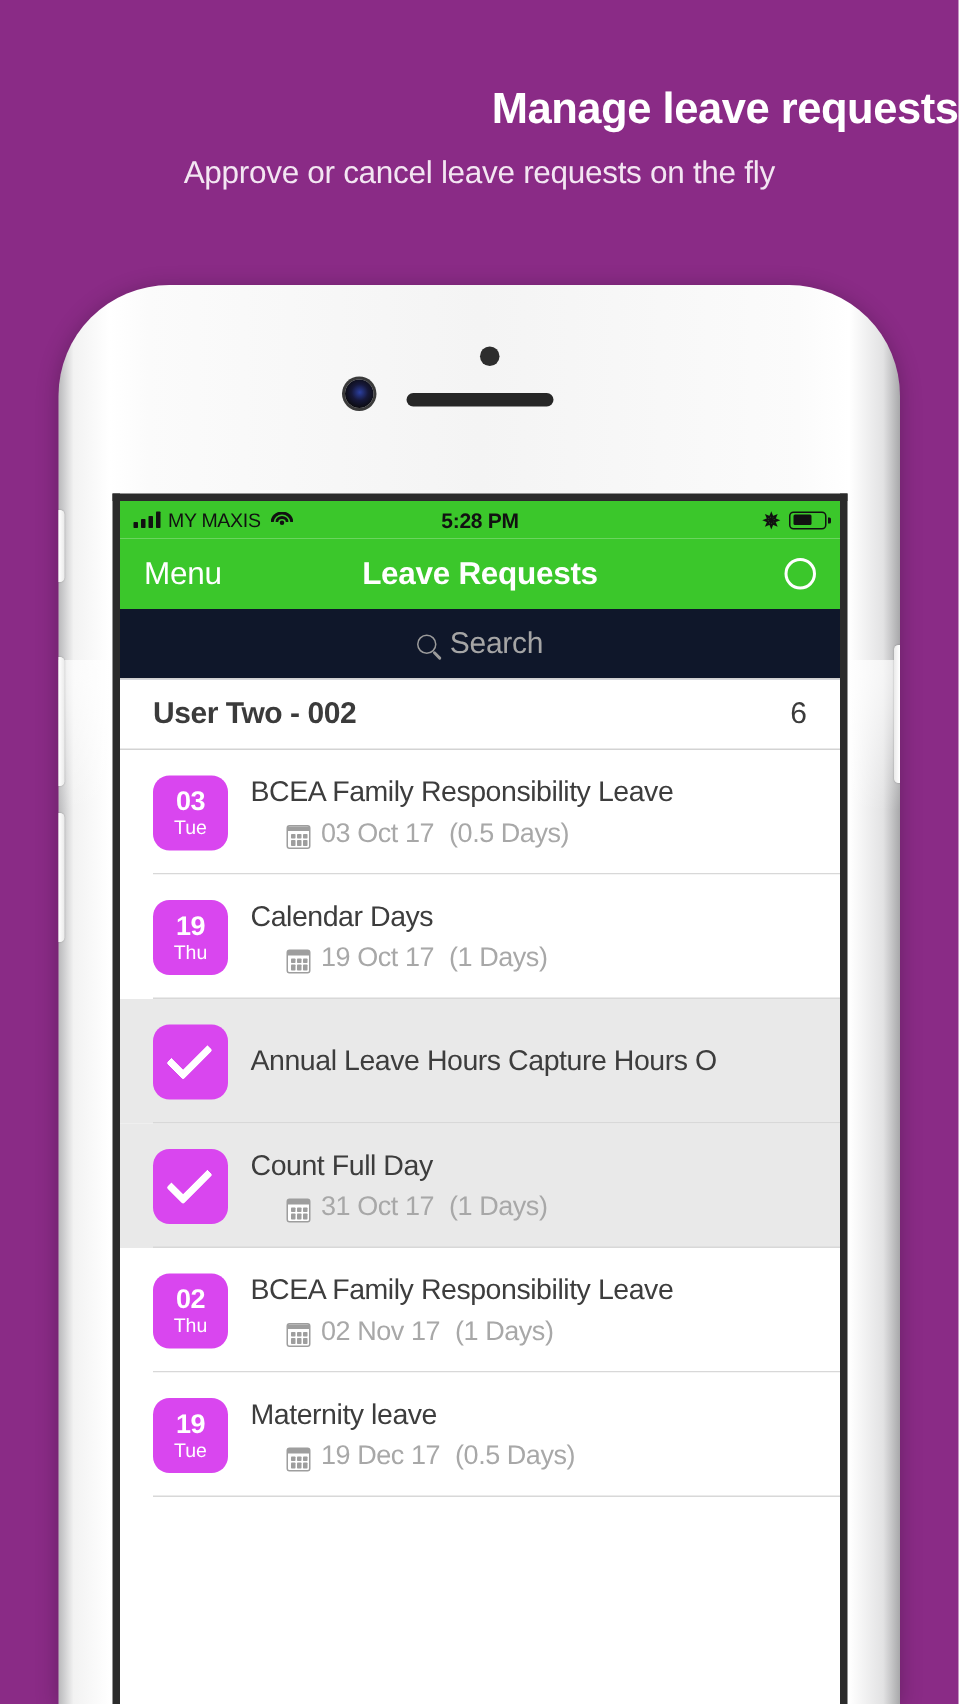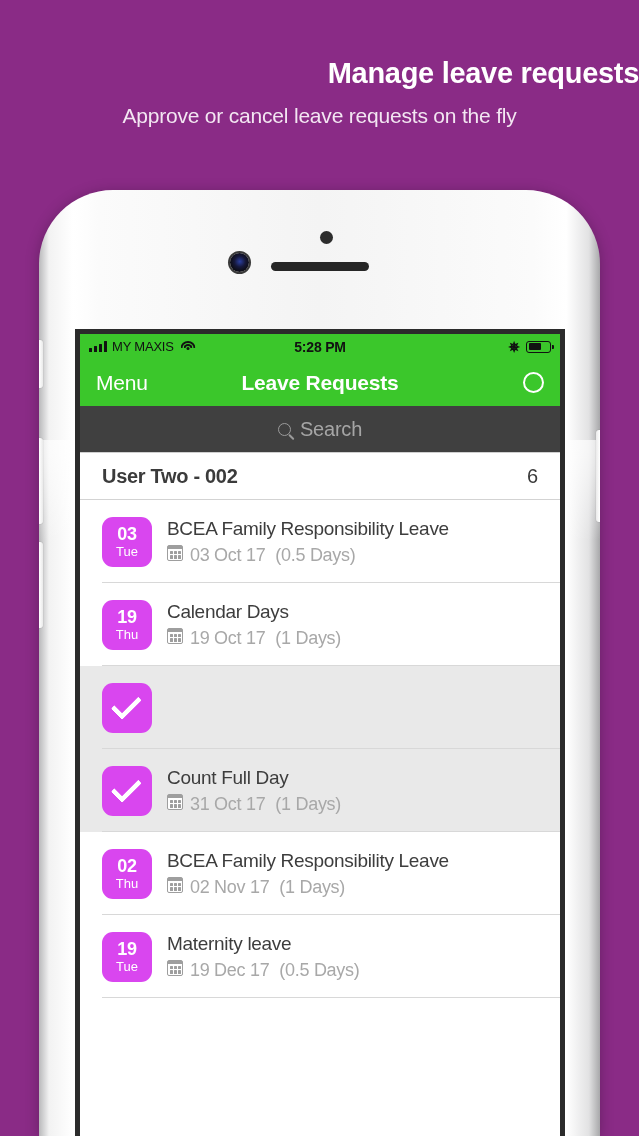--- a/index.html
+++ b/index.html
@@ -145,21 +145,21 @@
   }
   .nav-circle {
     margin-left:auto;
     width:21px; height:21px; border-radius:50%;
     border:2px solid #ffffff;
   }
 
   
   .searchbar {
     height:47px;
-    background:#404040;
+    background:#0f172a;
     border-bottom:1px solid #cfcfcf;
     display:flex; align-items:center; justify-content:center;
     gap:9px;
   }
   .mag {
     width:13px; height:13px; border:1.7px solid #9b9b9b; border-radius:50%;
     position:relative; flex:none;
   }
   .mag::after { content:""; position:absolute; right:-5px; bottom:-3px;
     width:7px; height:1.7px; background:#9b9b9b; transform:rotate(45deg);
@@ -207,24 +207,25 @@
     transform:rotate(-45deg) translate(2px,-3px);
     border-radius:2px;
   }
   .row-body { margin-left:15px; min-width:0; flex:1; padding-right:8px; }
   .row-title {
     font-size:19px; color:#3d3d3d; letter-spacing:-0.3px;
     white-space:nowrap; overflow:hidden;
     line-height:24px;
   }
   .row-meta {
-    display:flex; align-items:flex-start; gap:7px;
+    display:flex; align-items:flex-end; gap:7px;
     margin-top:4px;
     color:#a8a8a8; font-size:18px; letter-spacing:-0.3px;
     white-space:nowrap;
+    margin-left:24px;
   }
   .cal-icon {
     width:16px; height:16px; flex:none;
     border:1.6px solid #9e9e9e; border-radius:2px;
     position:relative; background:#fff;
     display:grid; grid-template-columns:repeat(3,1fr);
     grid-template-rows:repeat(2,1fr);
     gap:1px; padding:1.5px; padding-top:5px;
   }
   .cal-icon::before {
@@ -337,20 +338,21 @@
               <span class="meta-date">19 Oct 17</span>
               <span class="meta-dur">(1 Days)</span>
             </div>
           </div>
         </div>
         <div class="row selected">
           <div class="badge check">
             <div class="check-mark"></div>
           </div>
           <div class="row-body">
+            <div class="row-title">Annual Leave Hours Capture Hours O</div>
           </div>
         </div>
         <div class="row selected">
           <div class="badge check">
             <div class="check-mark"></div>
           </div>
           <div class="row-body">
             <div class="row-title">Count Full Day</div>
             <div class="row-meta">
               <span class="cal-icon">

